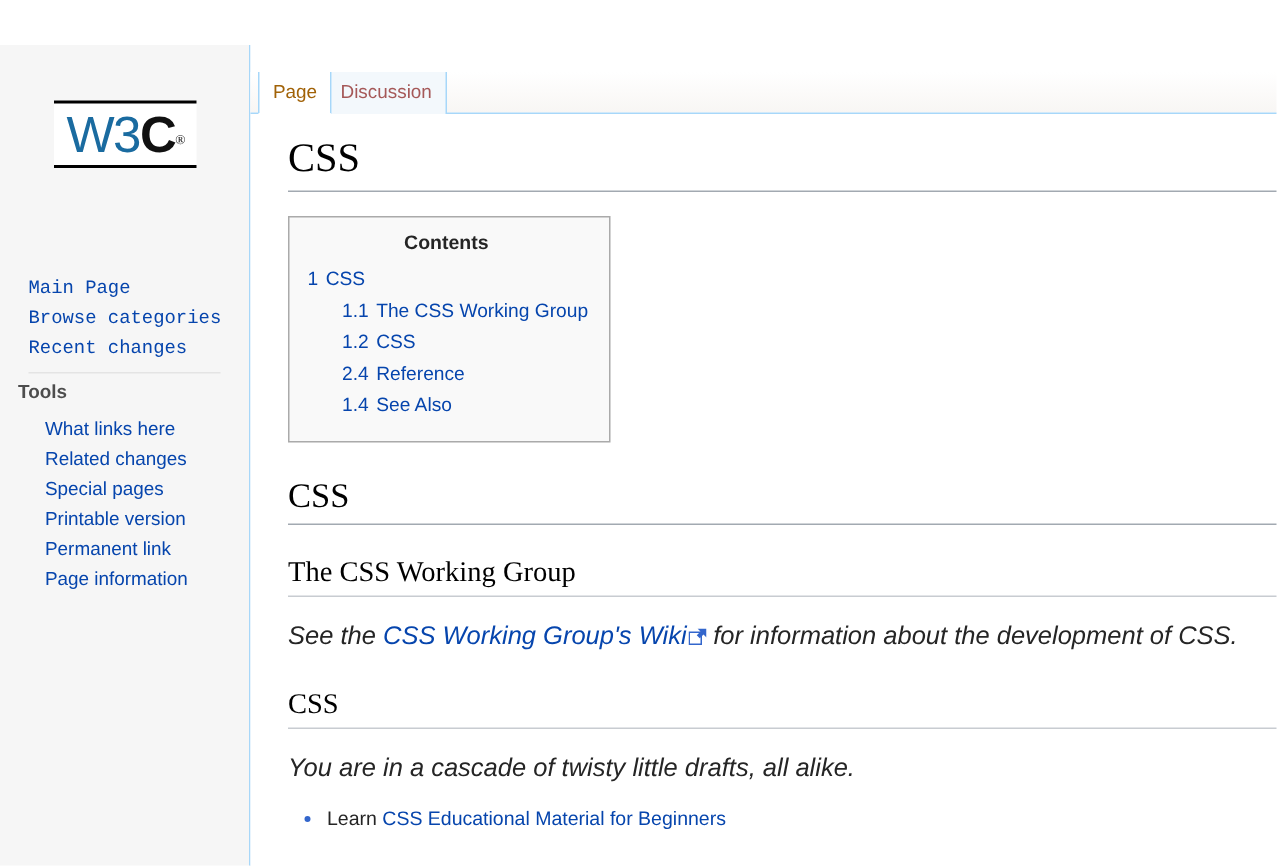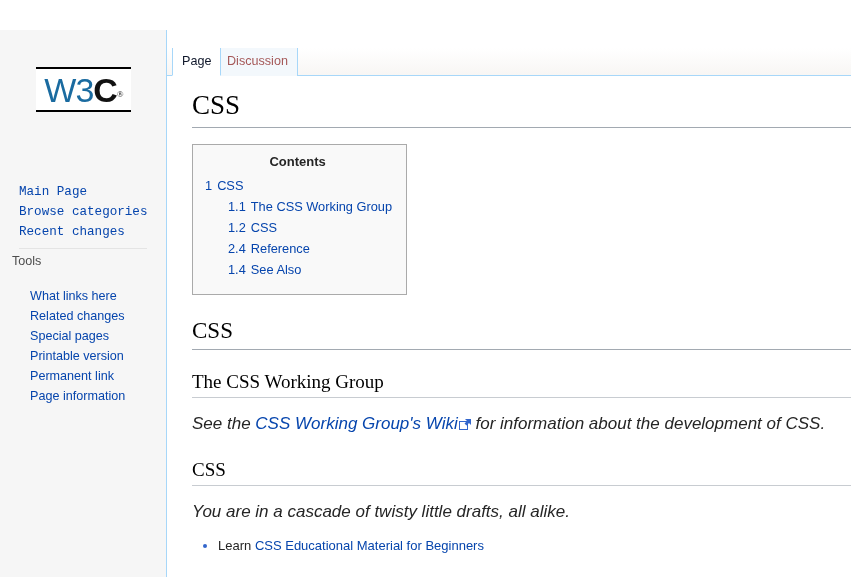--- a/index.html
+++ b/index.html
@@ -97,22 +97,22 @@
   .portal-sep {
     margin: 6px 19px 0 19px;
     border: 0;
     border-top: 1px solid #e4e4e4;
   }
   .portal-heading {
     font-size: 12.6px;
     color: #4d4d4d;
     padding-left: 12px;
     margin-top: 5px;
-    margin-bottom: 18px;
-    font-weight: normal;
+    margin-bottom: 8px;
+    font-weight: bold;
   }
   #nav-tools { padding-left: 30px; }
 
   
   #content-col {
     position: absolute;
     left: 167px;
     top: 30px;
     width: 684px;
     height: 547px;
@@ -137,21 +137,21 @@
     line-height: 27px;
     padding: 0 9px;
     font-size: 12.6px;
     box-sizing: border-box;
     cursor: pointer;
     white-space: nowrap;
   }
   .tab-selected {
     left: 5px;
     background: #ffffff;
-    color: #0f172a;
+    color: #a16207;
     border-left: 1px solid #a7d7f9;
     border-right: 1px solid #a7d7f9;
     border-bottom: 1px solid #ffffff;
     z-index: 2;
   }
   .tab-new {
     left: 51px;
     background: #f3f8fc;
     color: #a55858;
     border-right: 1px solid #a7d7f9;

